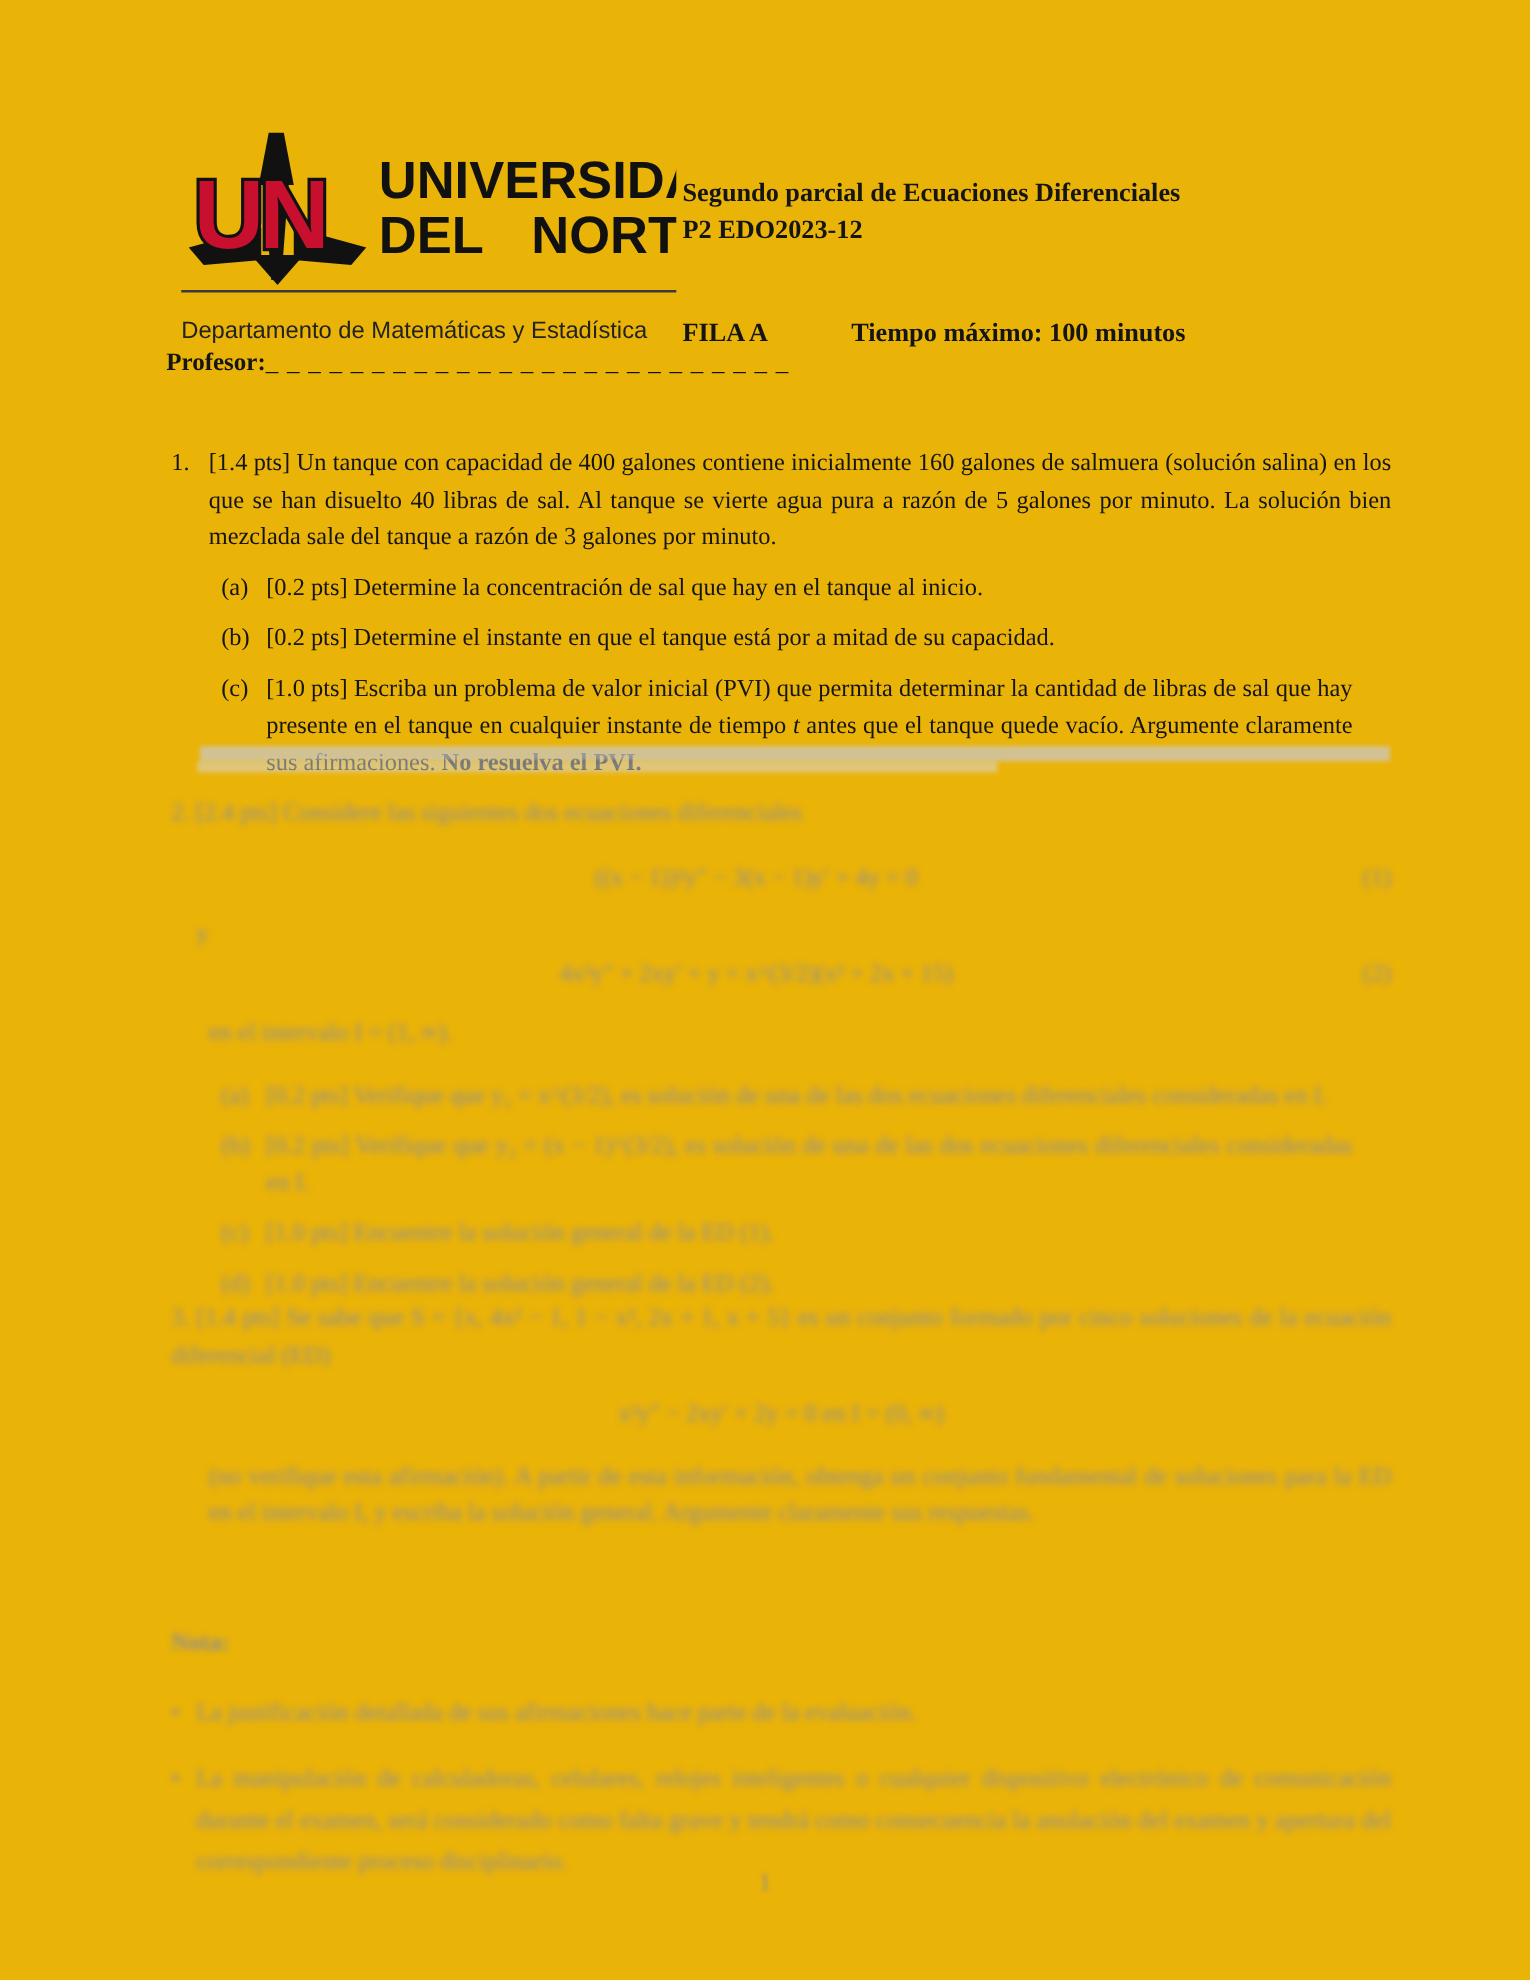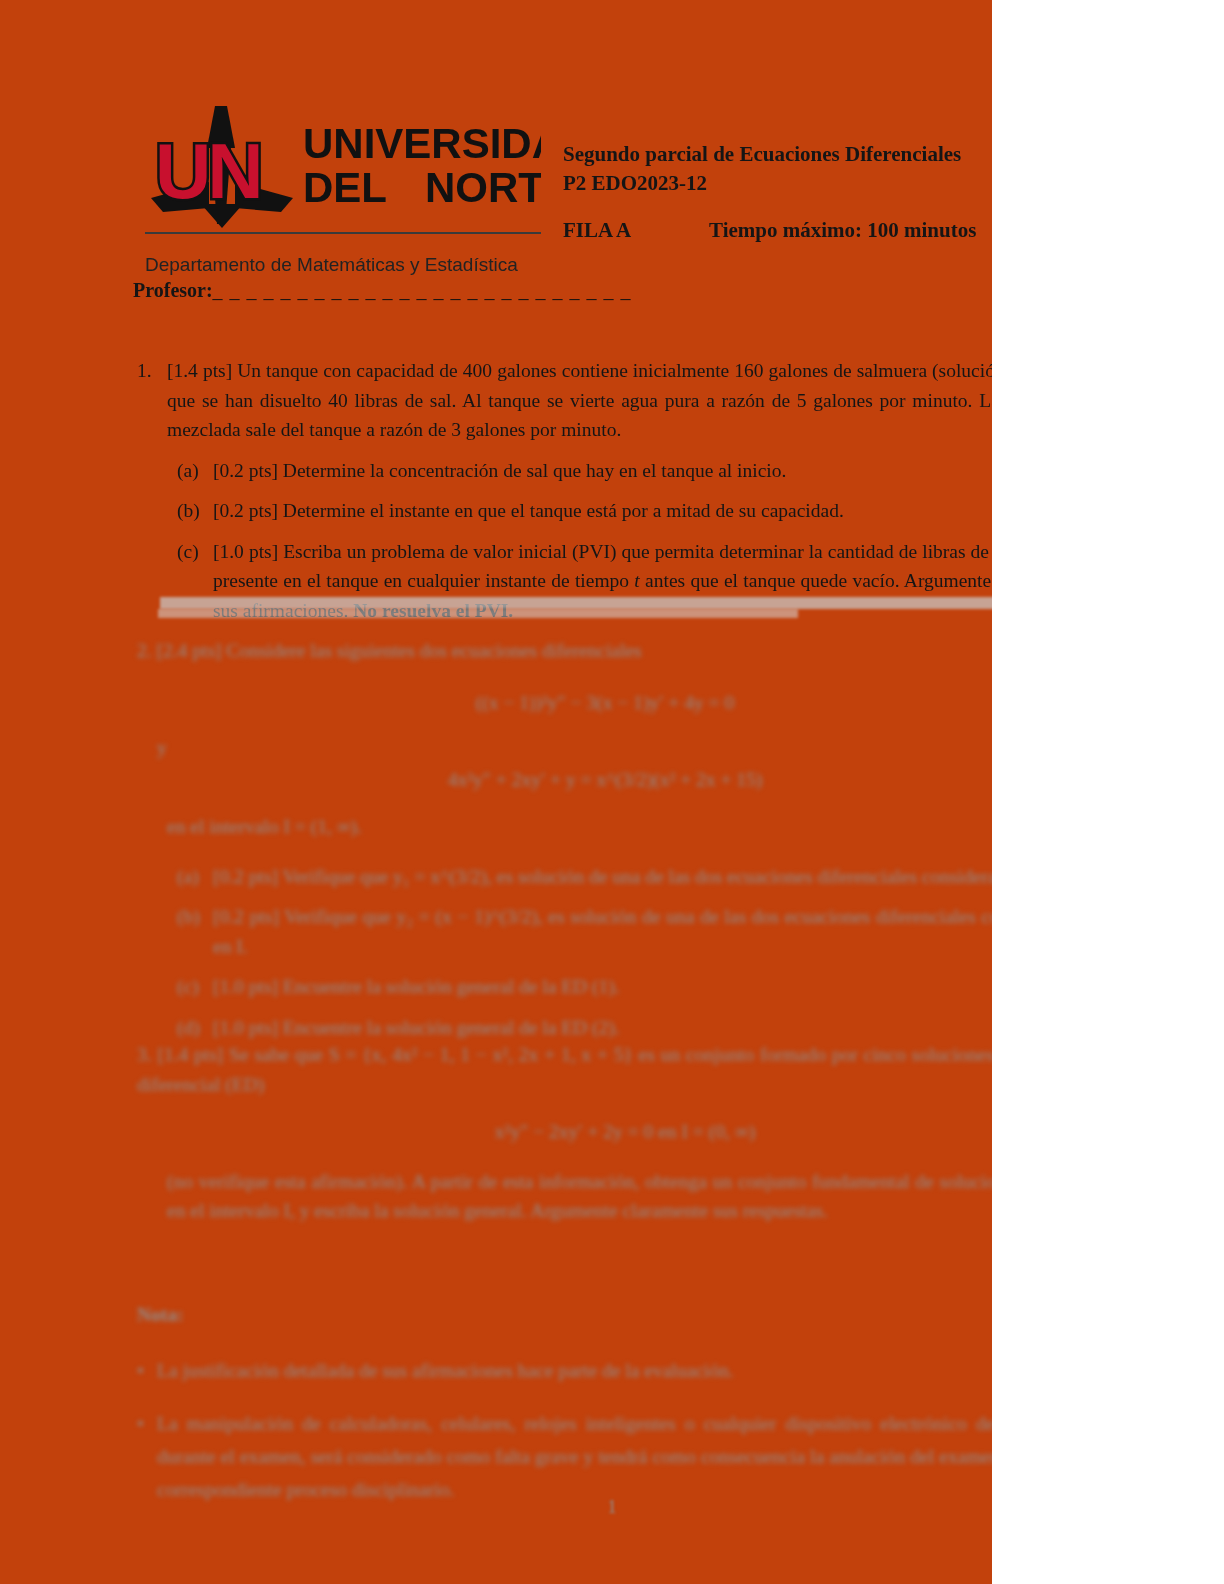--- a/index.html
+++ b/index.html
@@ -1,35 +1,35 @@
 <!DOCTYPE html>
 <html><head>
 <meta charset="utf-8">
 <style>
   html,body{margin:0;padding:0;background:#ffffff;}
   .page{
     position:relative;
-    width:992px;height:1584px;
-    background:#c2410c;
+    width:1224px;height:1584px;
+    background:#eab308;
     font-family:"Liberation Serif", serif;
     color:#151515;
     overflow:hidden;
   }
   
   .logo-block{position:absolute;left:145px;top:106px;width:400px;}
   .logo-svg{display:block;}
   .logo-rule{border-top:2px solid #3a3a3a;margin-top:4px;width:396px;}
   .dept{
     font-family:"Liberation Sans", sans-serif;
     font-size:19px;color:#222;margin-top:20px;letter-spacing:0px;
   }
   
-  .title-block{position:absolute;left:563px;top:140px;width:560px;}
+  .title-block{position:absolute;left:546px;top:140px;width:560px;}
   .title-line{font-weight:bold;font-size:21px;line-height:29px;}
-  .fila-row{display:flex;margin-top:20px;font-weight:bold;font-size:21px;gap:11px;}
+  .fila-row{display:flex;margin-top:56px;font-weight:bold;font-size:21px;}
   .fila{width:135px;}
   
   .fields{position:absolute;left:133px;top:276px;width:980px;font-size:20px;line-height:29px;}
   .fl{font-weight:bold;}
   .blank{letter-spacing:1px;white-space:nowrap;color:#111;}
   .fields .row{white-space:nowrap;}
   
   .p1{position:absolute;left:137px;top:356px;width:976px;font-size:19.5px;line-height:29.5px;text-align:justify;}
   .num-row{display:flex;}
   .num{width:30px;flex:none;}

